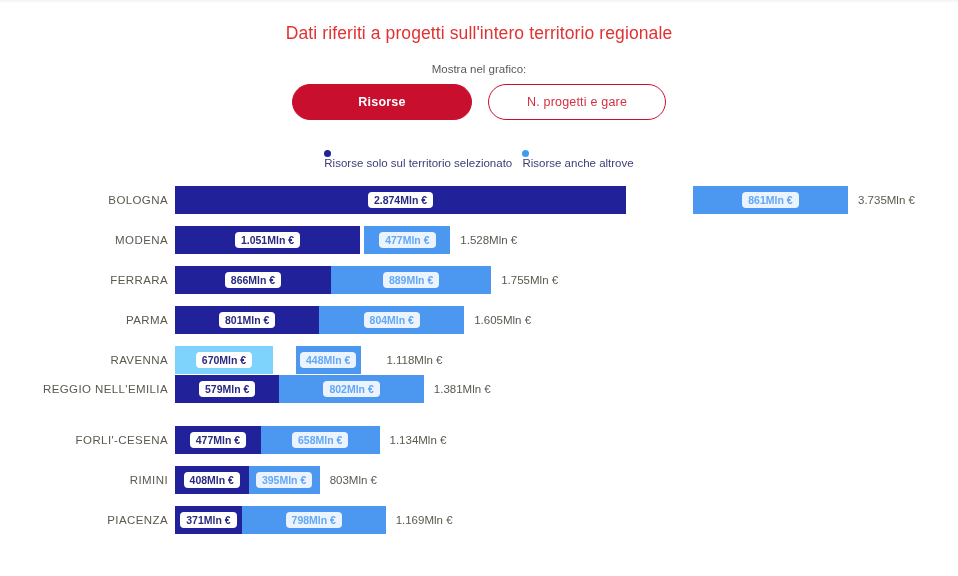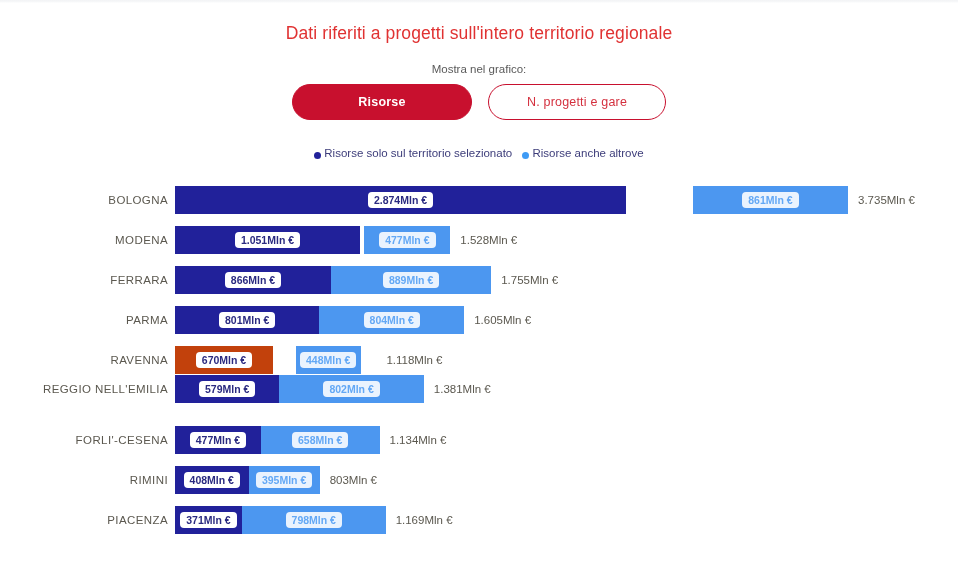--- a/index.html
+++ b/index.html
@@ -77,22 +77,23 @@
     position: absolute;
     left: 0; top: 147px;
     width: 958px;
     text-align: center;
     font-size: 11.5px;
     color: #3d3d7a;
     white-space: nowrap;
   }
   .legend-entry {
     display: inline-flex;
-    align-items: flex-end;
+    align-items: flex-start;
     margin-right: 7px;
+    flex-direction: column;
   }
   .legend-entry:last-child { margin-right: 0; }
   .legend-dot {
     width: 7px; height: 7px;
     border-radius: 50%;
     display: inline-block;
     margin-right: 3px;
   }
   .legend-text { color: #3d3d7a; }
 
@@ -235,21 +236,21 @@
         </div>
         <div class="seg seg-other" style="left: 144.33px; width: 144.871px; background: rgb(76, 151, 240);">
           <span class="value-badge badge-other">804Mln €</span>
         </div>
       </div>
       <div class="row-total" style="left: 474.201px;">1.605Mln €</div>
     </div>
     <div class="bar-row" style="top: 160px;">
       <div class="row-label">RAVENNA</div>
       <div class="bar-track" style="width: 201.45px;">
-        <div class="seg seg-own" style="width: 98px; background: #c2410c;">
+        <div class="seg seg-own" style="width: 98px; background: #7dd3fc;">
           <span class="value-badge badge-own">670Mln €</span>
         </div>
         <div class="seg seg-other" style="left: 120.726px; width: 65px; background: rgb(76, 151, 240);">
           <span class="value-badge badge-other">448Mln €</span>
         </div>
       </div>
       <div class="row-total" style="left: 386.45px;">1.118Mln €</div>
     </div>
     <div class="bar-row" style="top: 189px;">
       <div class="row-label">REGGIO NELL'EMILIA</div>

